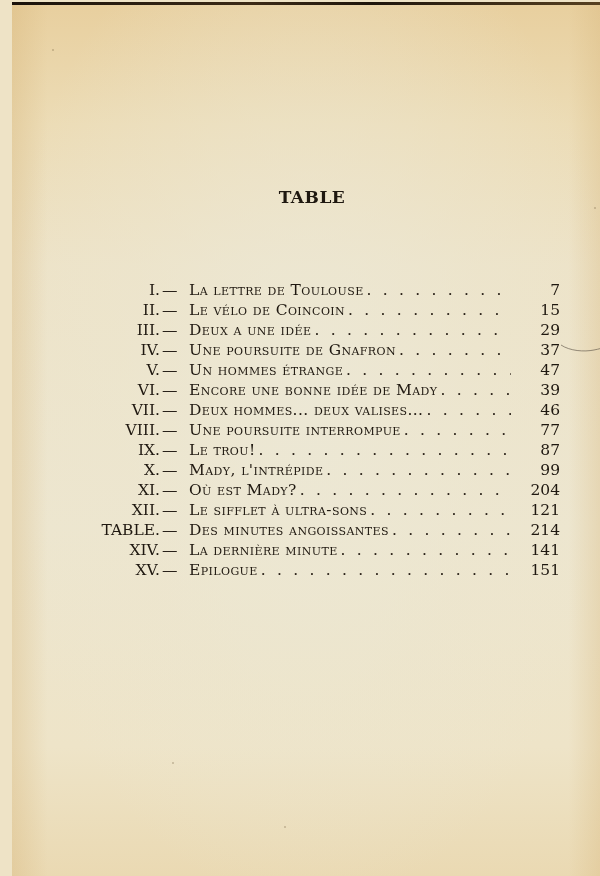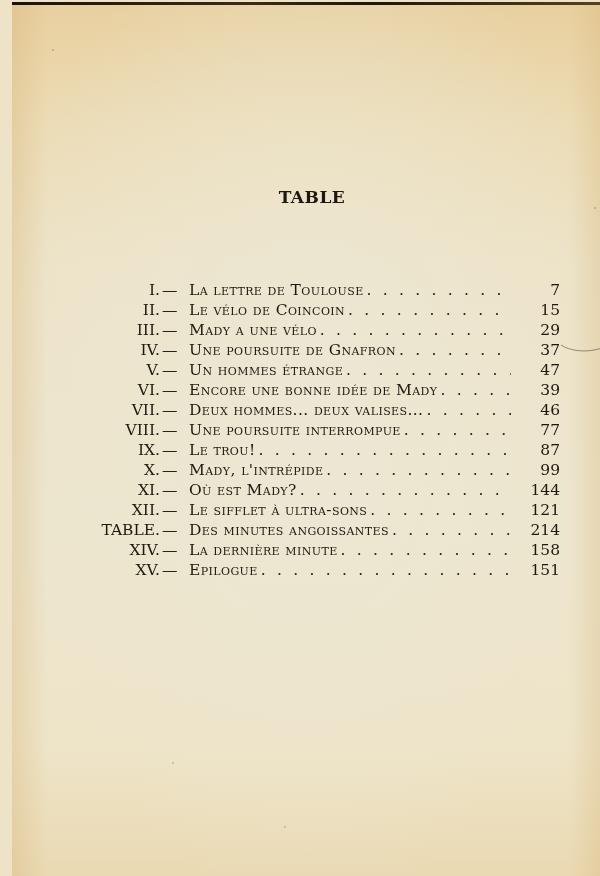--- a/index.html
+++ b/index.html
@@ -129,21 +129,21 @@
     </div>
     <div class="toc-row" style="top:20px">
       <span class="numeral">II.</span>
       <span class="dash">—</span>
       <span class="entry"><span class="label">Le vélo de Coincoin</span><span class="leader">. . . . . . . . . . . . . . . . . . . . . . . . . . . . . . . . . . . . . . . . . .</span></span>
       <span class="page-num">15</span>
     </div>
     <div class="toc-row" style="top:40px">
       <span class="numeral">III.</span>
       <span class="dash">—</span>
-      <span class="entry"><span class="label">Mady a une vélo</span><span class="leader">. . . . . . . . . . . . . . . . . . . . . . . . . . . . . . . . . . . . . . . . . .</span></span>
+      <span class="entry"><span class="label">Deux a une idée</span><span class="leader">. . . . . . . . . . . . . . . . . . . . . . . . . . . . . . . . . . . . . . . . . .</span></span>
       <span class="page-num">29</span>
     </div>
     <div class="toc-row" style="top:60px">
       <span class="numeral">IV.</span>
       <span class="dash">—</span>
       <span class="entry"><span class="label">Une poursuite de Gnafron</span><span class="leader">. . . . . . . . . . . . . . . . . . . . . . . . . . . . . . . . . . . . . . . . . .</span></span>
       <span class="page-num">37</span>
     </div>
     <div class="toc-row" style="top:80px">
       <span class="numeral">V.</span>
@@ -178,39 +178,39 @@
     <div class="toc-row" style="top:180px">
       <span class="numeral">X.</span>
       <span class="dash">—</span>
       <span class="entry"><span class="label">Mady, l'intrépide</span><span class="leader">. . . . . . . . . . . . . . . . . . . . . . . . . . . . . . . . . . . . . . . . . .</span></span>
       <span class="page-num">99</span>
     </div>
     <div class="toc-row" style="top:200px">
       <span class="numeral">XI.</span>
       <span class="dash">—</span>
       <span class="entry"><span class="label">Où est Mady?</span><span class="leader">. . . . . . . . . . . . . . . . . . . . . . . . . . . . . . . . . . . . . . . . . .</span></span>
-      <span class="page-num">144</span>
+      <span class="page-num">204</span>
     </div>
     <div class="toc-row" style="top:220px">
       <span class="numeral">XII.</span>
       <span class="dash">—</span>
       <span class="entry"><span class="label">Le sifflet à ultra-sons</span><span class="leader">. . . . . . . . . . . . . . . . . . . . . . . . . . . . . . . . . . . . . . . . . .</span></span>
       <span class="page-num">121</span>
     </div>
     <div class="toc-row" style="top:240px">
       <span class="numeral">TABLE.</span>
       <span class="dash">—</span>
       <span class="entry"><span class="label">Des minutes angoissantes</span><span class="leader">. . . . . . . . . . . . . . . . . . . . . . . . . . . . . . . . . . . . . . . . . .</span></span>
       <span class="page-num">214</span>
     </div>
     <div class="toc-row" style="top:260px">
       <span class="numeral">XIV.</span>
       <span class="dash">—</span>
       <span class="entry"><span class="label">La dernière minute</span><span class="leader">. . . . . . . . . . . . . . . . . . . . . . . . . . . . . . . . . . . . . . . . . .</span></span>
-      <span class="page-num">158</span>
+      <span class="page-num">141</span>
     </div>
     <div class="toc-row" style="top:280px">
       <span class="numeral">XV.</span>
       <span class="dash">—</span>
       <span class="entry"><span class="label">Epilogue</span><span class="leader">. . . . . . . . . . . . . . . . . . . . . . . . . . . . . . . . . . . . . . . . . .</span></span>
       <span class="page-num">151</span>
     </div>
   </div>
 
   <svg class="pencil-mark" viewBox="0 0 52 12">

